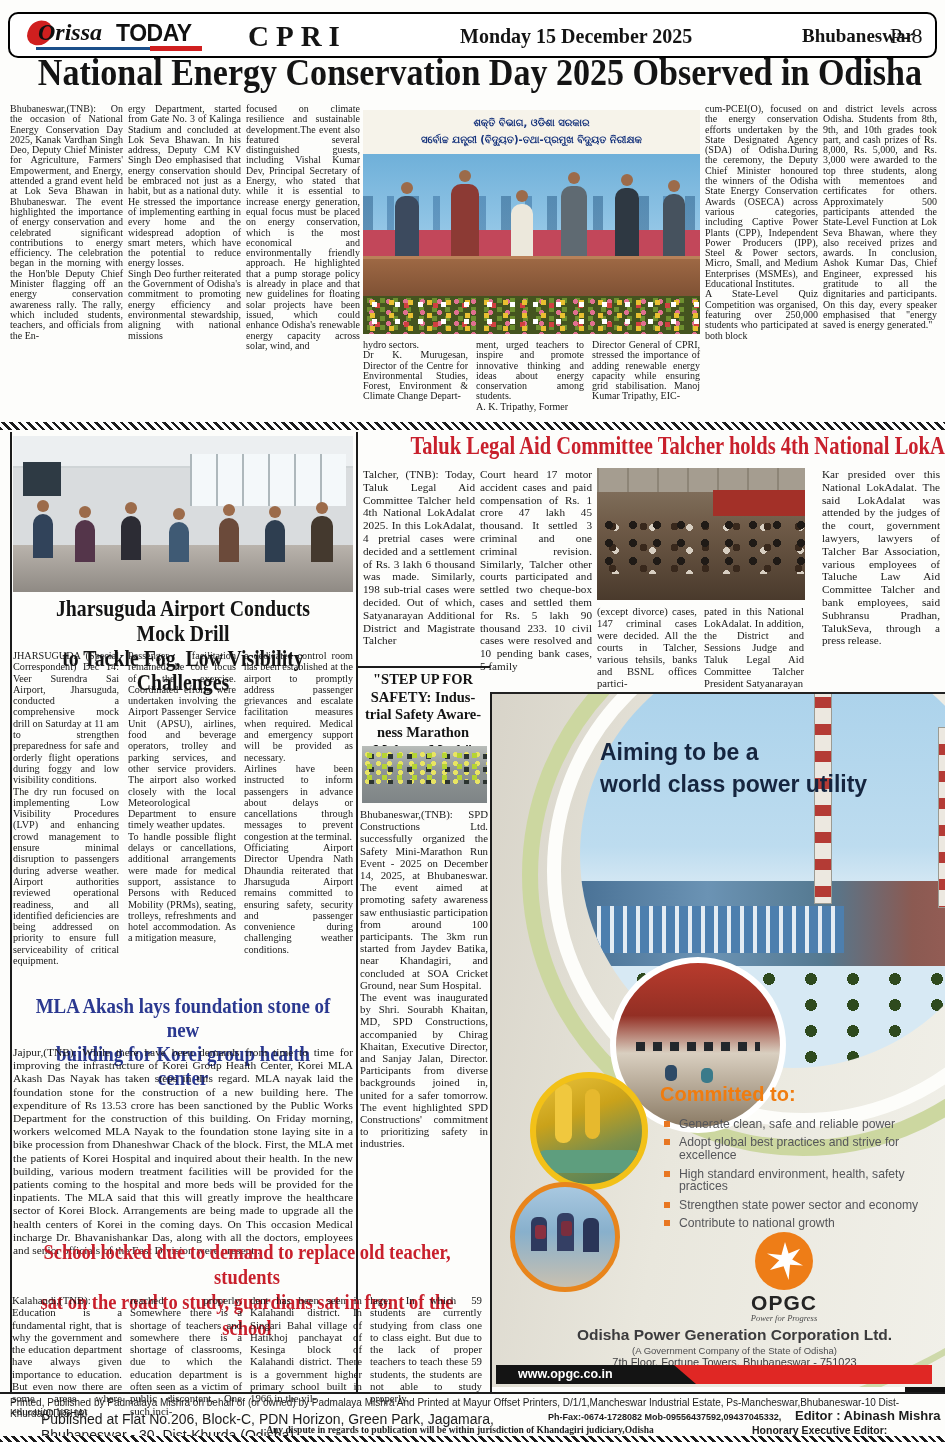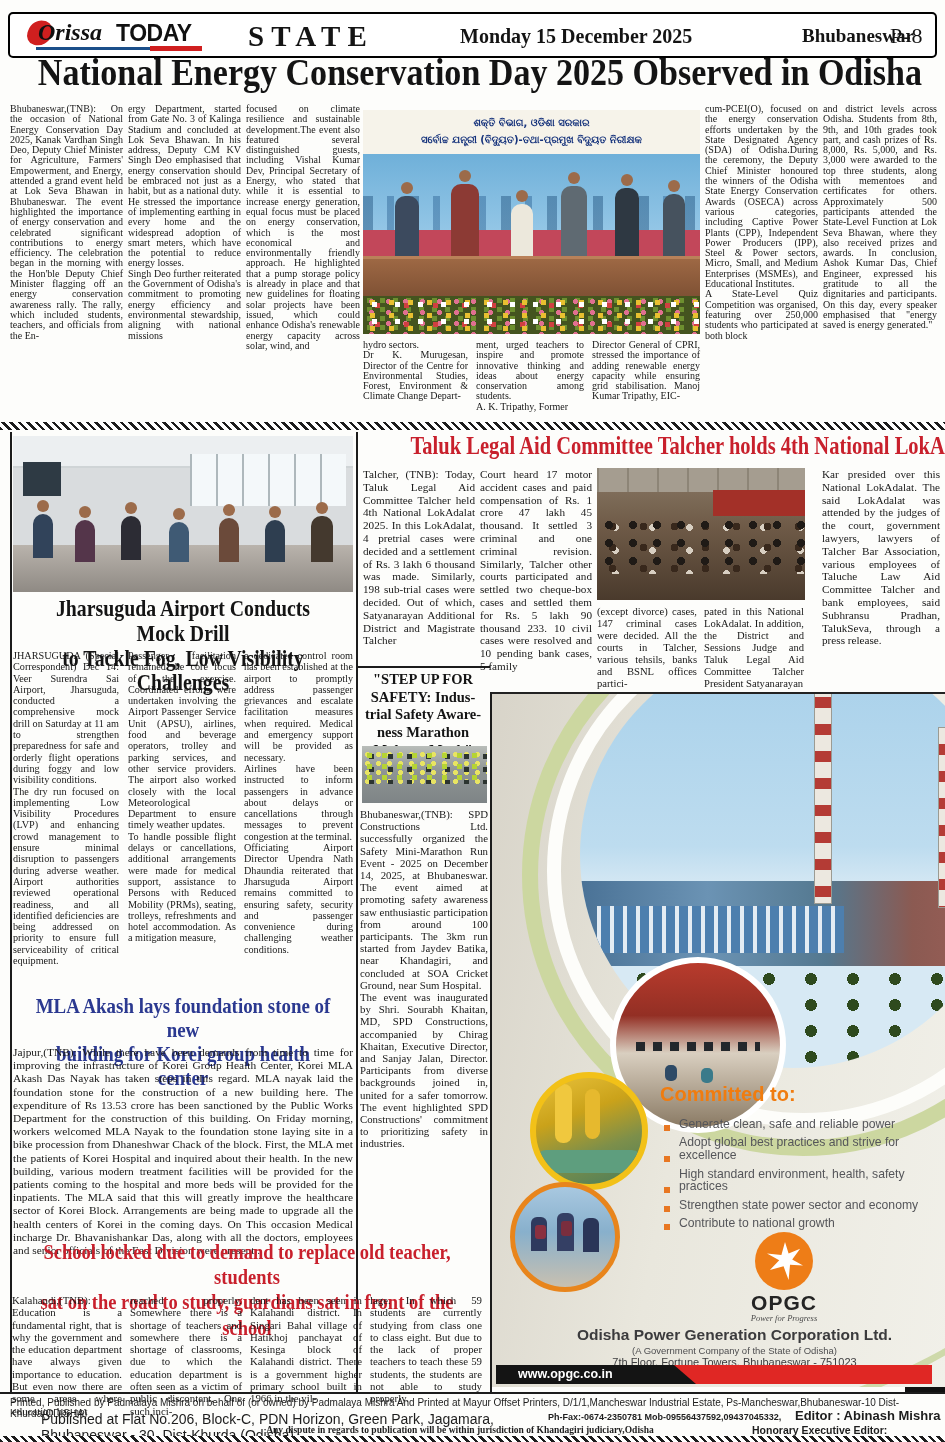--- a/index.html
+++ b/index.html
@@ -1,20 +1,20 @@
 <!DOCTYPE html>
 <html><head>
 <meta charset="utf-8">
 <style>
   html,body{margin:0;padding:0;background:#888;}
   #page{position:relative;width:945px;height:1442px;background:#fdfdfb;margin:0 auto;overflow:hidden;
         font-family:"Liberation Serif",serif;color:#141414;}
   .abs{position:absolute;}
   
-  #masthead{left:8px;top:12px;width:925px;height:42px;border:2.5px solid #000;border-radius:5px;background:#fff;}
+  #masthead{left:8px;top:12px;width:925px;height:42px;border:2.5px solid #000;border-radius:10px;background:#fff;}
   .logo-wrap{left:20px;top:5px;width:190px;height:32px;}
   .logo-blob{left:-2px;top:1px;width:24px;height:26px;background:#d01f1f;border-radius:58% 42% 62% 38%;transform:rotate(18deg);}
   .logo-orissa{left:8px;top:0;font:italic 700 24px "Liberation Serif",serif;color:#111;}
   .logo-today{left:86px;top:1px;font:700 23px "Liberation Sans",sans-serif;color:#111;letter-spacing:-.5px;}
   .logo-underline{left:6px;top:28px;width:166px;height:3px;background:#1b4f8a;}
   .logo-redtag{left:120px;top:27px;width:52px;height:5px;background:#d01f1f;}
   .mh-state{left:238px;top:6px;font:700 29px "Liberation Serif",serif;letter-spacing:7px;}
   .mh-date{left:450px;top:11px;font:700 20px "Liberation Serif",serif;}
   .mh-city{left:792px;top:11px;font:700 19px "Liberation Serif",serif;}
   .mh-page{left:880px;top:9px;font:400 22px "Liberation Serif",serif;letter-spacing:1px;}
@@ -91,21 +91,21 @@
     background-blend-mode:normal;}
   .pp-windows{left:4%;top:62%;width:58%;height:11%;background:#4d7fae;
     background-image:repeating-linear-gradient(90deg,rgba(255,255,255,.85) 0 4px,transparent 4px 13px);}
   .pp-grass{left:0;top:76%;width:100%;height:24%;background:linear-gradient(180deg,#7f9c4a,#587a33);
     background-image:radial-gradient(circle 6px,#2e4a1e 96%,transparent);background-size:42px 26px;}
   .pp-chimney{background:repeating-linear-gradient(180deg,#ece8e0 0 16px,#b43b35 16px 27px);border:1px solid #9b9b93;}
   .ad-tagline{left:108px;top:42px;font:700 23px/1.4 "Liberation Sans",sans-serif;color:#15253f;white-space:pre-line;z-index:5;}
   .circ{position:absolute;border-radius:50%;overflow:hidden;z-index:6;}
   .ad-committed{left:168px;top:389px;font:700 20px "Liberation Sans",sans-serif;color:#f07c0f;z-index:7;}
   .ad-bullets{left:172px;top:424px;width:270px;z-index:7;}
-  .ad-bullet{display:flex;align-items:flex-end;margin-bottom:5.6px;font:12.2px/1.05 "Liberation Sans",sans-serif;color:#55565a;}
+  .ad-bullet{display:flex;align-items:flex-start;margin-bottom:5.6px;font:12.2px/1.05 "Liberation Sans",sans-serif;color:#55565a;}
   .ad-bullet .sq{flex:0 0 6px;width:6px;height:6px;background:#e87722;margin:3px 9px 0 0;}
   .swoosh{left:-140px;top:430px;width:700px;height:300px;border-radius:50%;border-bottom:9px solid #c6d49b;transform:rotate(-10deg);opacity:.8;z-index:1;}
   .opgc-circle{left:263px;top:538px;width:58px;height:58px;border-radius:50%;background:#ee7d17;z-index:7;}
   .opgc-star{left:12px;top:10px;width:36px;height:38px;background:#fff;
     clip-path:polygon(50% 0%,60% 30%,92% 18%,70% 46%,100% 62%,64% 60%,60% 100%,46% 64%,8% 74%,34% 48%,0% 30%,40% 34%);}
   .opgc-word{left:223px;top:597px;width:138px;text-align:center;font:700 21px "Liberation Sans",sans-serif;letter-spacing:1px;color:#242424;z-index:7;}
   .opgc-tag{left:223px;top:619px;width:138px;text-align:center;font:italic 8.5px "Liberation Serif",serif;color:#4a4a4a;z-index:7;}
   .opgc-company{left:40px;top:632px;width:405px;text-align:center;font:700 15.5px "Liberation Sans",sans-serif;color:#3b3b3d;z-index:7;}
   .opgc-gov{left:40px;top:651px;width:405px;text-align:center;font:9.5px "Liberation Sans",sans-serif;color:#4e4e50;z-index:7;}
   .opgc-addr{left:40px;top:662px;width:405px;text-align:center;font:11px "Liberation Sans",sans-serif;color:#3b3b3d;z-index:7;}
@@ -121,21 +121,21 @@
 <div id="page">
 
   <div class="abs" id="masthead">
     <div class="abs logo-wrap">
       <div class="abs logo-blob"></div>
       <span class="abs logo-orissa">Orissa</span>
       <span class="abs logo-today">TODAY</span>
       <div class="abs logo-underline"></div>
       <div class="abs logo-redtag"></div>
     </div>
-    <span class="abs mh-state">STATE</span>
+    <span class="abs mh-state">CPRI</span>
     <span class="abs mh-date">Monday 15 December 2025</span>
     <span class="abs mh-city">Bhubaneswar</span>
     <span class="abs mh-page">P-8</span>
   </div>
 
   <div class="abs lead-headline">National Energy Conservation Day 2025 Observed in Odisha</div>
   <div class="col lead-col" style="left:10px;top:104px;width:113px;height:318px;">Bhubaneswar,(TNB): On the occasion of National Energy Conservation Day 2025, Kanak Vardhan Singh Deo, Deputy Chief Minister for Agriculture, Farmers' Empowerment, and Energy, attended a grand event held at Lok Seva Bhawan in Bhubaneswar. The event highlighted the importance of energy conservation and celebrated significant contributions to energy efficiency. The celebration began in the morning with the Hon'ble Deputy Chief Minister flagging off an energy conservation awareness rally. The rally, which included students, teachers, and officials from the En-</div>
   <div class="col lead-col" style="left:128px;top:104px;width:113px;height:318px;">ergy Department, started from Gate No. 3 of Kalinga Stadium and concluded at Lok Seva Bhawan.  In his address, Deputy CM KV Singh Deo emphasised that energy conservation should be embraced not just as a habit, but as a national duty. He stressed the importance of implementing earthing in every home and the widespread adoption of smart meters, which have the potential to reduce energy losses.
 Singh Deo further reiterated the Government of Odisha's commitment to promoting energy efficiency and environmental stewardship, aligning with national missions</div>
   <div class="col lead-col" style="left:246px;top:104px;width:114px;height:318px;">focused on climate resilience and sustainable development.The event also featured several distinguished guests, including Vishal Kumar Dev, Principal Secretary of Energy, who stated that while it is essential to increase energy generation, equal focus must be placed on energy conservation, which is the most economical and environmentally friendly approach. He highlighted that a pump storage policy is already in place and that new guidelines for floating solar projects have been issued, which could enhance Odisha's renewable energy capacity across solar, wind, and</div>
@@ -261,20 +261,22 @@
   <div class="abs" id="ad">
     <div class="abs ring-green"></div>
     <div class="abs ring-white"></div>
     <div class="abs ad-photo-circle">
       <div class="abs pp-struct"></div>
       <div class="abs pp-windows"></div>
       <div class="abs pp-chimney" style="left:55%;top:9%;width:3.6%;height:52%;"></div>
       <div class="abs pp-chimney" style="left:84%;top:20%;width:3.2%;height:42%;"></div>
       <div class="abs pp-grass"></div>
     </div>
+    <div class="abs ad-tagline">Aiming to be a
+world class power utility</div>
     <div class="abs swoosh"></div>
     <div class="circ" style="left:118px;top:263px;width:164px;height:164px;border:6px solid #fff;background:linear-gradient(180deg,#b83b2d 0%,#932f24 32%,#d9cfc0 55%,#8a7a64 100%);">
       <div class="abs" style="left:12%;top:48%;width:76%;height:9px;background:repeating-linear-gradient(90deg,#23272c 0 9px,transparent 9px 17px);"></div>
       <div class="abs" style="left:30%;top:62%;width:12px;height:16px;border-radius:5px;background:#2e4a66;"></div>
       <div class="abs" style="left:52%;top:64%;width:12px;height:15px;border-radius:5px;background:#3a7a8a;"></div>
     </div>
     <div class="circ" style="left:38px;top:378px;width:106px;height:106px;border:6px solid #f2c118;background:linear-gradient(160deg,#e8c13a 0%,#caa21a 35%,#7d8f4a 65%,#4a7d5a 100%);">
       <div class="abs" style="left:18%;top:6%;width:16%;height:55%;border-radius:8px;background:#f0c83e;"></div>
       <div class="abs" style="left:46%;top:10%;width:14%;height:48%;border-radius:8px;background:#e6b92e;"></div>
       <div class="abs" style="left:0;top:68%;width:100%;height:22%;border-radius:10px;background:#5e9e7e;"></div>
@@ -316,19 +318,19 @@
     <div class="abs opgc-tag">Power for Progress</div>
     <div class="abs opgc-company">Odisha Power Generation Corporation Ltd.</div>
     <div class="abs opgc-gov">(A Government Company of the State of Odisha)</div>
     <div class="abs opgc-addr">7th Floor, Fortune Towers, Bhubaneswar - 751023</div>
     <div class="abs ad-bar-red"></div>
     <div class="abs ad-bar-black">www.opgc.co.in</div>
   </div>
 
   <div class="ft" style="left:10px;top:1397px;width:925px;font-size:10px;">Printed, Published by Padmalaya Mishra on behalf of (or owned) by Padmalaya Mishra And Printed at  Mayur Offset Printers, D/1/1,Mancheswar Industrial Estate, Ps-Mancheswar,Bhubaneswar-10 Dist-Khurda(ODISHA)</div>
   <div class="ft" style="left:10px;top:1411px;width:530px;font-size:14px;padding-left:31px;">Published at  Flat No.206, Block-C, PDN Horizon, Green Park, Jagamara, Bhubaneswar - 30, Dist-Khurda (Odisha)</div>
-  <div class="ft" style="left:548px;top:1412px;width:240px;font-size:9px;font-weight:700;">Ph-Fax:-0674-2350781  Mob-09556437592,09437045332,</div>
+  <div class="ft" style="left:548px;top:1412px;width:240px;font-size:9px;font-weight:700;">Ph-Fax:-0674-1728082  Mob-09556437592,09437045332,</div>
   <div class="ft" style="left:795px;top:1408px;width:150px;font-size:13px;font-weight:700;">Editor  : Abinash Mishra</div>
   <div class="ft" style="left:170px;top:1425px;width:580px;text-align:center;font-size:9.5px;font-weight:700;font-family:'Liberation Serif',serif;">Any dispute in regards to publication will be within jurisdiction of Khandagiri judiciary,Odisha</div>
   <div class="ft" style="left:752px;top:1424px;width:193px;font-size:10.5px;font-weight:700;">Honorary Executive Editor: Chittaranjan Mishra,</div>
   <div class="abs hatch" style="left:0;top:1436px;width:945px;height:6px;"></div>
 
 </div>
 
 </body></html>

